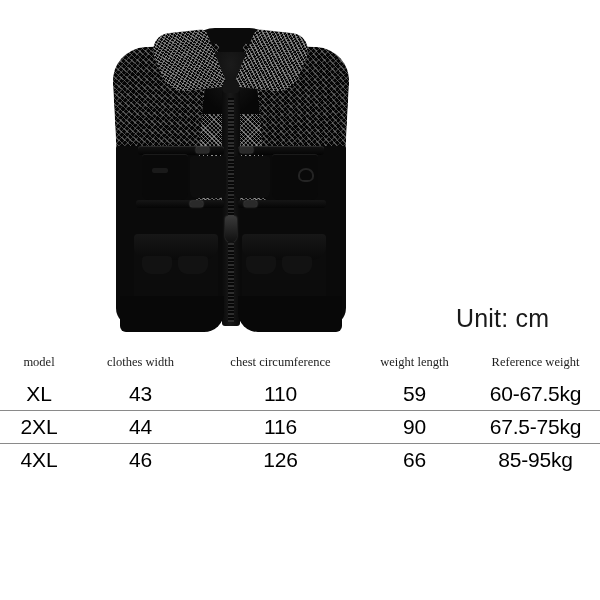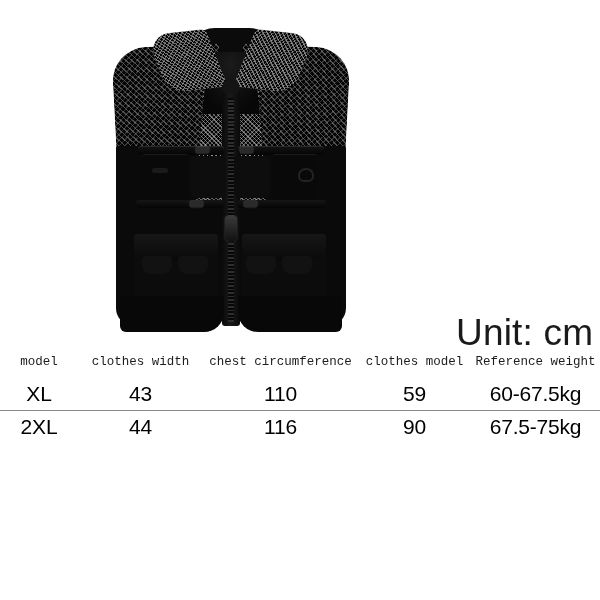--- a/index.html
+++ b/index.html
@@ -249,22 +249,22 @@
     left: 40px; top: 140px;
     width: 16px; height: 5px;
     background: #1a1a1a;
     border-radius: 2px;
   }
 
   
   #unit-label {
     position: absolute;
     left: 456px;
-    top: 314px;
-    font-size: 37px;
+    top: 306px;
+    font-size: 25px;
     line-height: 1;
     letter-spacing: .2px;
     color: #1a1a1a;
     font-family: "Liberation Sans", sans-serif;
     white-space: nowrap;
   }
 
   
   #size-table {
     position: absolute;
@@ -278,21 +278,21 @@
   #size-table td {
     padding: 0;
     text-align: center;
     vertical-align: middle;
     font-weight: normal;
   }
   #size-table thead th {
     height: 32px;
     font-size: 12.5px;
     color: #1c1c1c;
-    font-family: Liberation Mono, monospace;
+    font-family: Liberation Serif, serif;
   }
   #size-table tbody td {
     height: 32px;
     font-size: 21px;
     color: #000000;
     font-family: "Liberation Sans", sans-serif;
     letter-spacing: -.2px;
   }
   #size-table tbody tr + tr td {
     border-top: 1.5px solid #8a8a8a;
@@ -368,33 +368,40 @@
       <col class="c-shoulder">
       <col class="c-chest">
     <col class="c-length">
       <col class="c-weight">
   </colgroup>
   <thead>
     <tr>
       <th>model</th>
       <th>clothes width</th>
       <th>chest circumference</th>
-      <th>clothes model</th>
+      <th>weight length</th>
       <th>Reference weight</th>
     </tr>
   </thead>
   <tbody>
     <tr>
       <td>XL</td>
       <td>43</td>
       <td>110</td>
       <td>59</td>
       <td>60-67.5kg</td>
     </tr>
     <tr>
       <td>2XL</td>
       <td>44</td>
       <td>116</td>
       <td>90</td>
       <td>67.5-75kg</td>
     </tr>
+    <tr>
+      <td>4XL</td>
+      <td>46</td>
+      <td>126</td>
+      <td>66</td>
+      <td>85-95kg</td>
+    </tr>
   </tbody>
 </table>
 
 </body></html>

